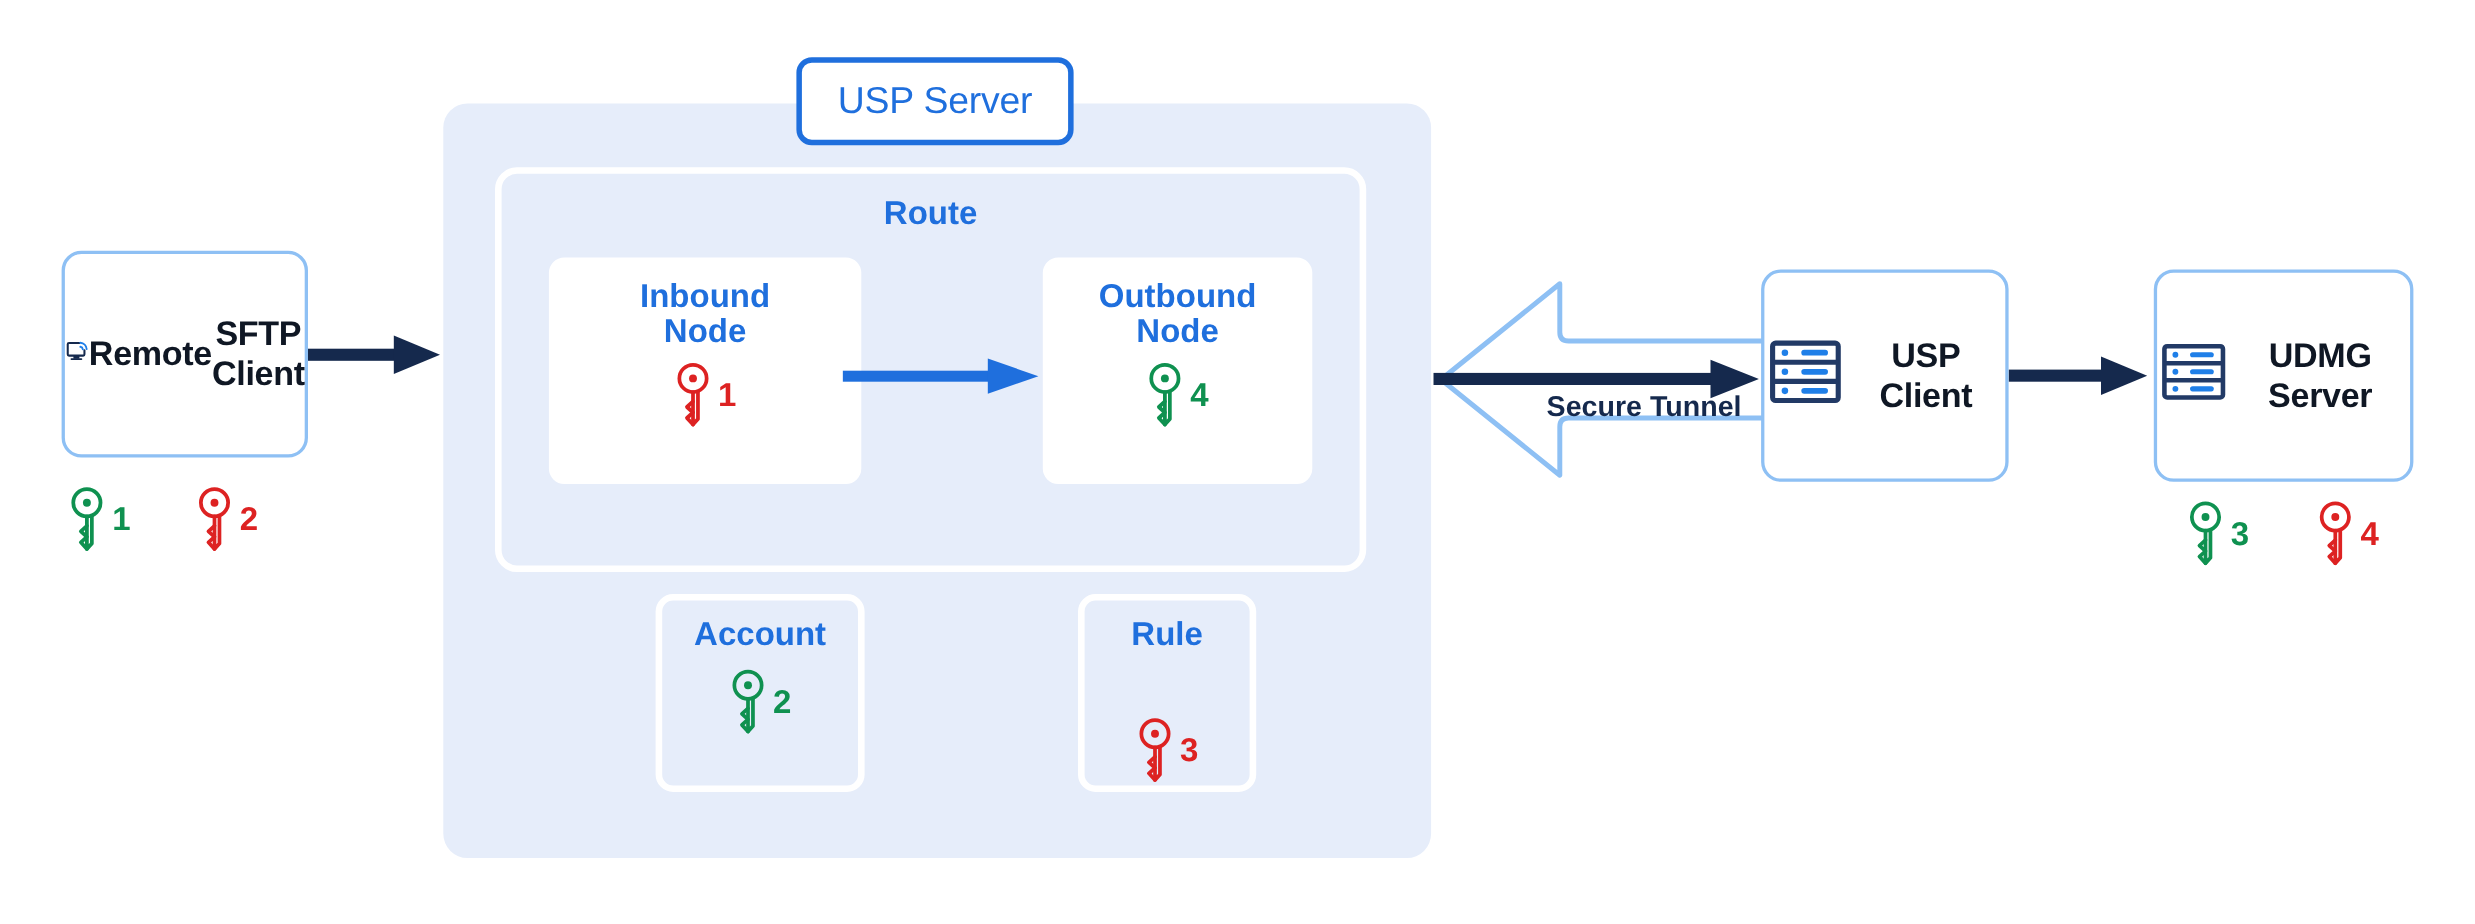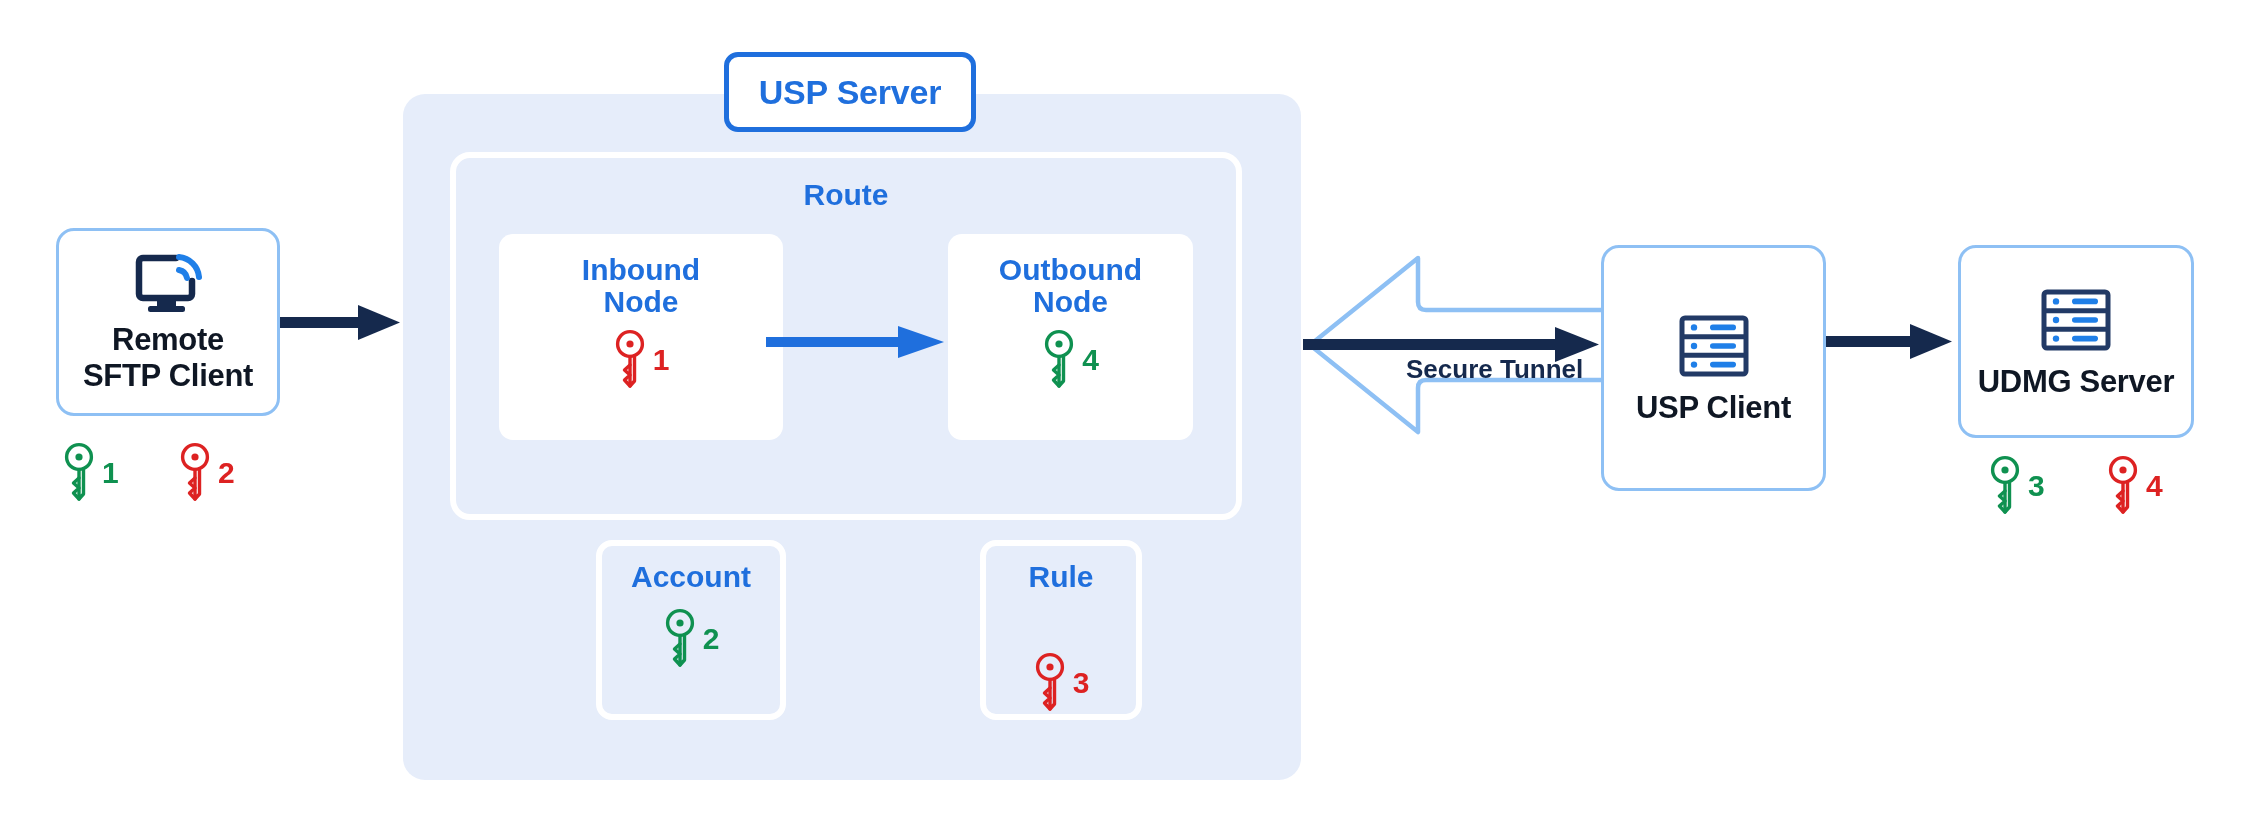--- a/index.html
+++ b/index.html
@@ -19,21 +19,21 @@
   }
   .abs { position: absolute; }
 
   
   .endpoint-box {
     background: #ffffff;
     border: 3px solid #8ec0f4;
     border-radius: 18px;
     box-sizing: border-box;
     display: flex;
-    flex-direction: column;
+    flex-direction: row;
     align-items: center;
     justify-content: center;
   }
   .endpoint-label {
     font-size: 31px;
     font-weight: bold;
     color: #0f1724;
     text-align: center;
     line-height: 1.16;
     letter-spacing: -0.3px;
@@ -49,21 +49,21 @@
     border: 5px solid #1f6fdd;
     border-radius: 14px;
     display: flex;
     align-items: center;
     justify-content: center;
     box-sizing: border-box;
   }
   .usp-pill-label {
     color: #1f6fdd;
     font-size: 34px;
-    font-weight: bold;
+    font-weight: normal;
     letter-spacing: -0.2px;
   }
 
   
   .route-box {
     background: #e6edfa;
     border: 6px solid #ffffff;
     border-radius: 20px;
     box-sizing: border-box;
   }
@@ -263,21 +263,21 @@
 
   <svg class="abs" style="left:1300px; top:250px;" width="320" height="190" viewBox="0 0 320 190">
     <path d="M118 8 L10 95 L118 182 L118 138 Q118 130 126 130 L316 130 L316 60 L126 60 Q118 60 118 52 Z" fill="#ffffff" stroke="#8ec0f4" stroke-width="4.5" stroke-linejoin="round"></path>
   </svg>
   <svg class="abs arrow-dark" style="left:1303px; top:324px;" width="300" height="42" viewBox="0 0 300 42">
     <rect class="shaft" x="0" y="15" width="262" height="11"></rect>
     <polygon class="shaft" points="252,3 296,20.5 252,38"></polygon>
   </svg>
   <div class="abs tunnel-label" style="left:1374px; top:354px;">Secure Tunnel</div>
 
-  <div class="abs endpoint-box" style="left:1601px; top:245px; width:225px; height:246px;">
+  <div class="abs endpoint-box" style="left:1601px; top:245px; width:225px; height:193px;">
     <svg width="80" height="72" viewBox="0 0 80 72" style="margin-bottom:8px;">
       <rect x="8" y="8" width="64" height="56" rx="3" fill="#ffffff" stroke="#223a66" stroke-width="5"></rect>
       <line x1="8" y1="26.7" x2="72" y2="26.7" stroke="#223a66" stroke-width="5"></line>
       <line x1="8" y1="45.3" x2="72" y2="45.3" stroke="#223a66" stroke-width="5"></line>
       <circle cx="20" cy="17.4" r="3.2" fill="#1f7fe8"></circle>
       <circle cx="20" cy="36" r="3.2" fill="#1f7fe8"></circle>
       <circle cx="20" cy="54.6" r="3.2" fill="#1f7fe8"></circle>
       <rect x="36" y="14.6" width="26" height="5.6" rx="2.8" fill="#1f7fe8"></rect>
       <rect x="36" y="33.2" width="26" height="5.6" rx="2.8" fill="#1f7fe8"></rect>
       <rect x="36" y="51.8" width="26" height="5.6" rx="2.8" fill="#1f7fe8"></rect>

